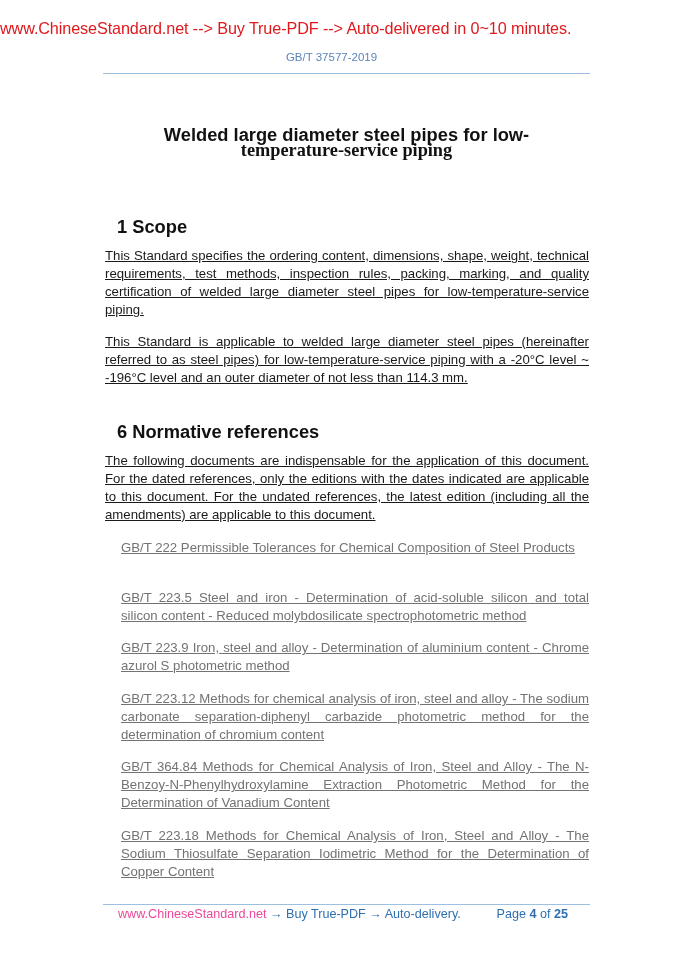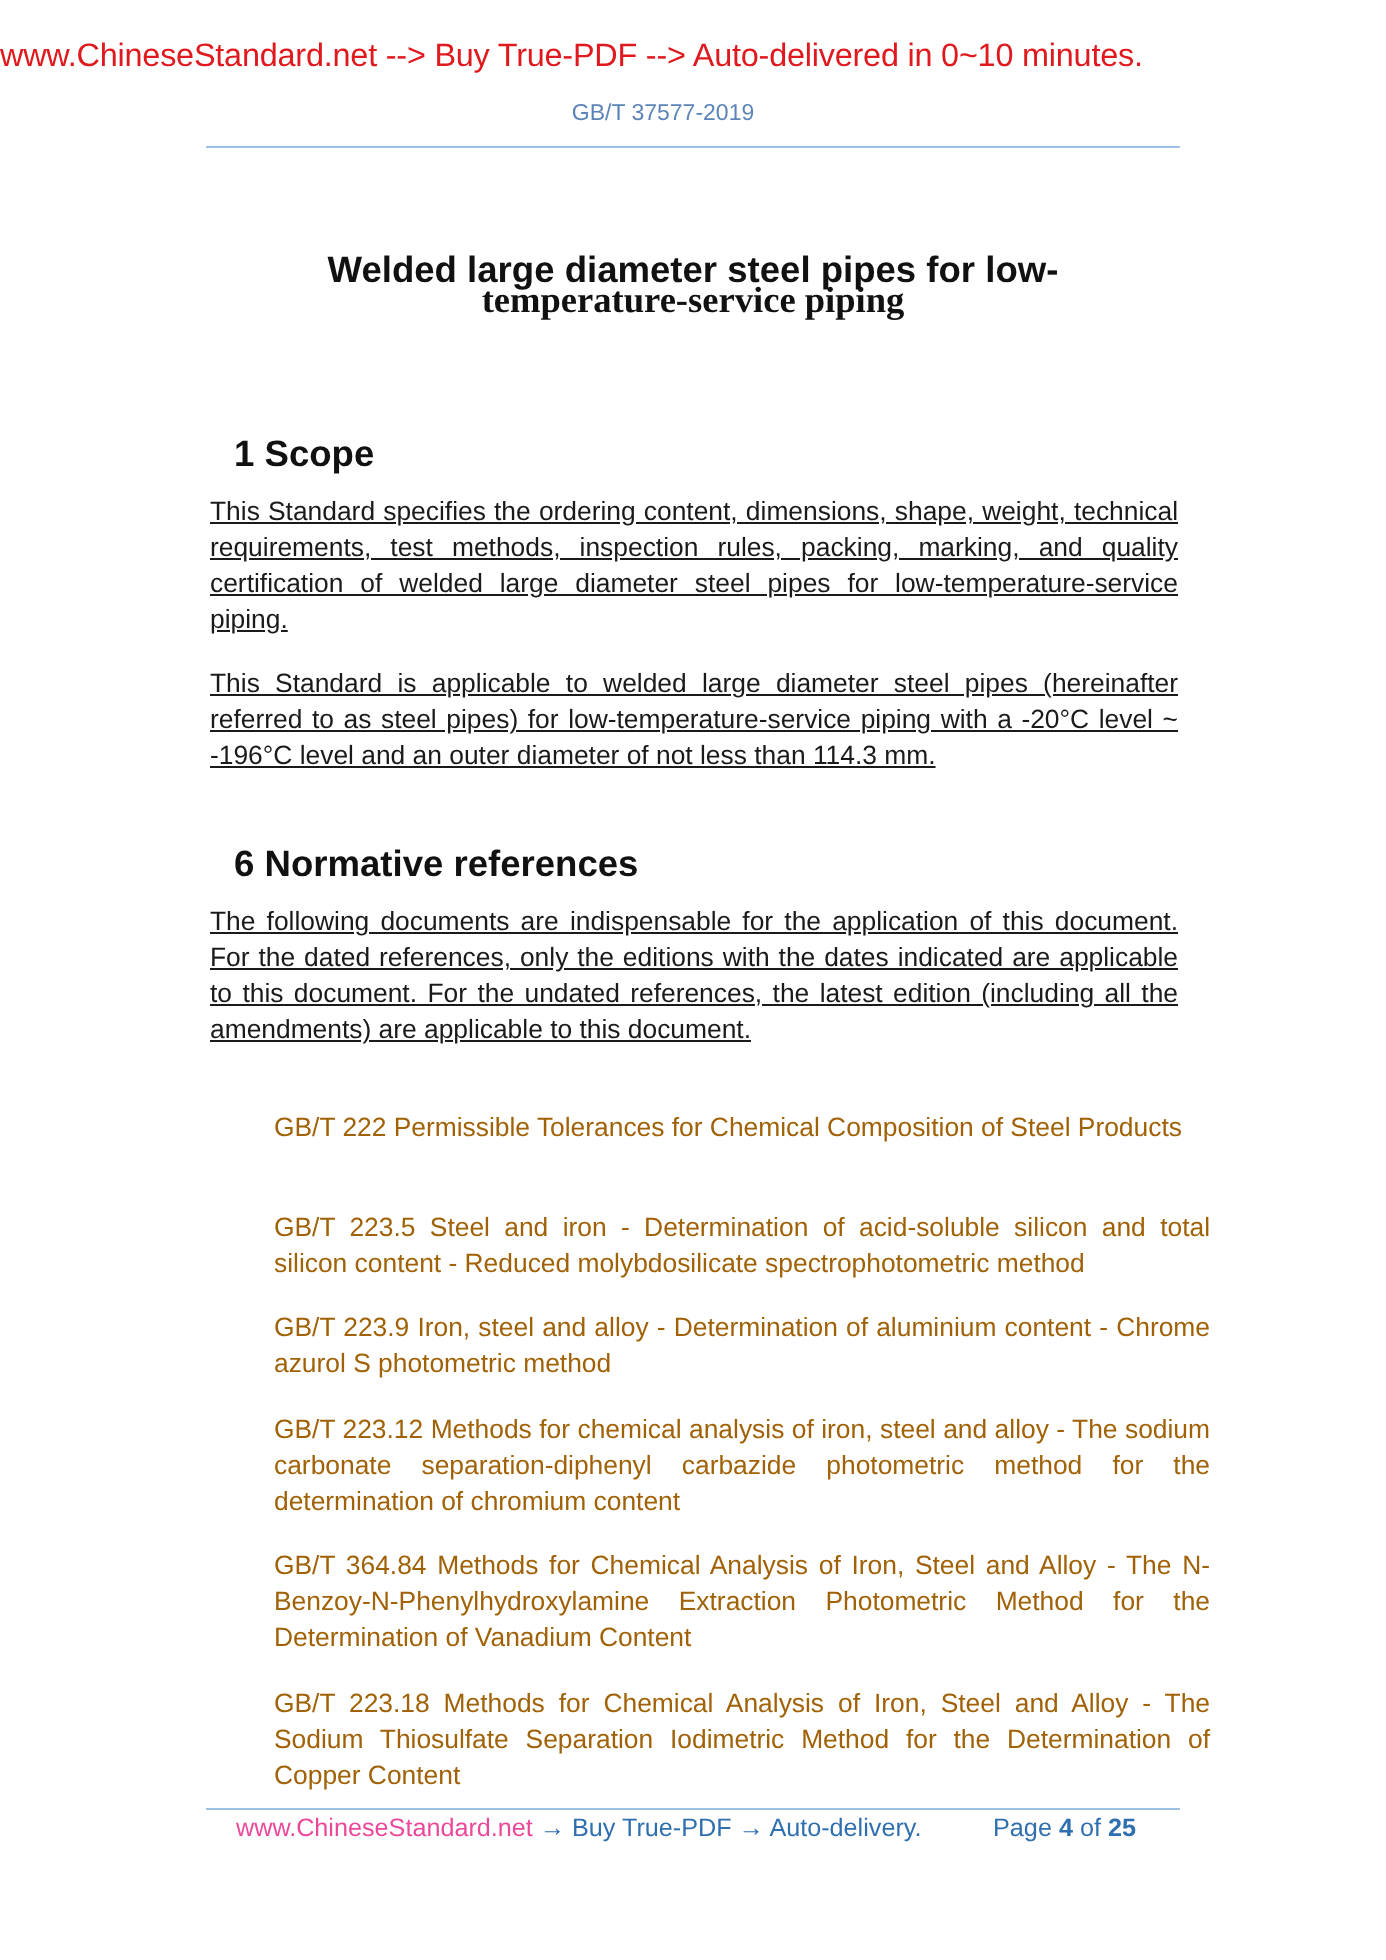--- a/index.html
+++ b/index.html
@@ -25,22 +25,22 @@
     .title.l1 { top: 103px; margin-top: 21px; }
     .title.l2 { top: 140px; font-family: Liberation Serif, serif; }
     h2 {
       position: absolute; left: 105px; margin: 12px; font-size: 18.3px; font-weight: bold; color: #111;
     }
     .para {
       position: absolute; left: 105px; width: 484px; margin: 0;
       font-size: 13.2px; line-height: 18px; text-align: justify; color: #1a1a1a; text-decoration: underline;
     }
     .ref {
-      position: absolute; left: 121px; width: 468px; margin: 16px;
-      font-size: 13.2px; line-height: 18px; text-align: justify; color: #a16207;
+      position: absolute; left: 121px; width: 468px; margin: 0;
+      font-size: 13.2px; line-height: 18px; text-align: justify; color: #737373; text-decoration: underline;
     }
     .footer-rule {
       position: absolute; top: 904px; left: 103px; width: 487px; height: 1px; background: #9dbfe0;
     }
     .footer {
       position: absolute; top: 907px; left: 118px; width: 470px;
       font-size: 12.6px; color: #2f6fb0; white-space: nowrap;
     }
     .footer a { color: #ec4899; }
     .footer .page { position: absolute; right: 20px; top: 0; }

